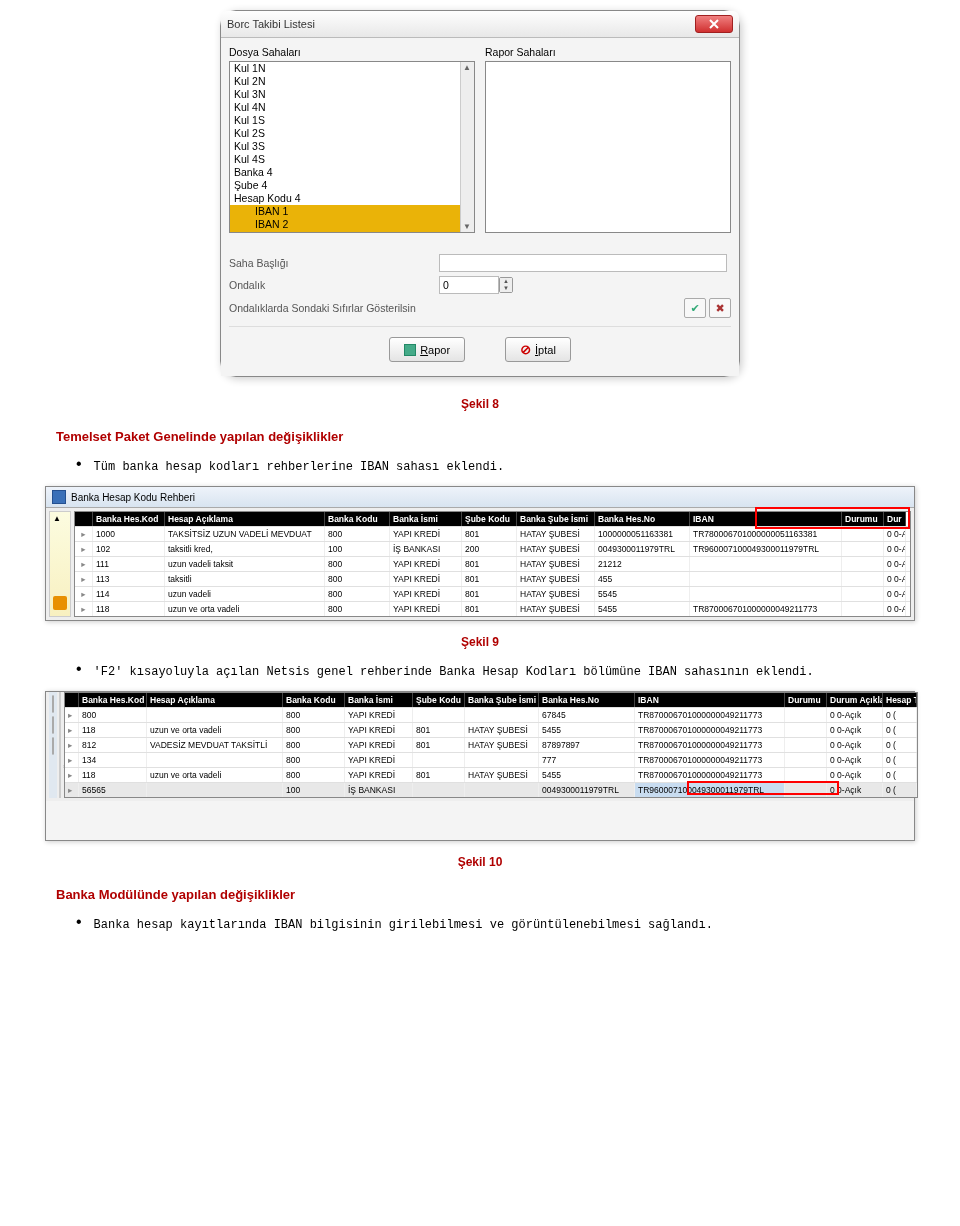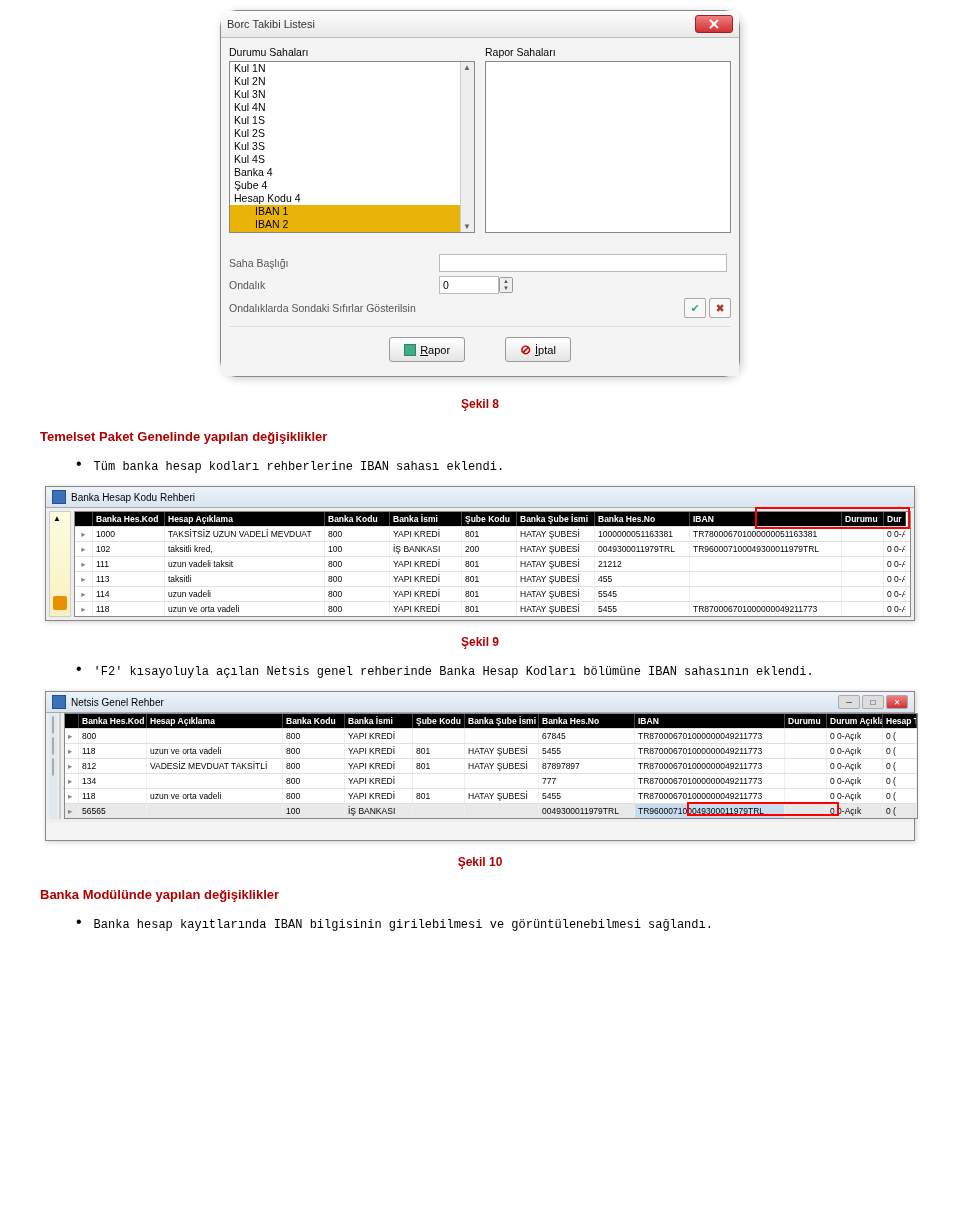--- a/index.html
+++ b/index.html
@@ -194,21 +194,21 @@
     font-weight: bold;
     font-size: 12px;
     margin: 14px 0;
   }
   
   
   .doc-heading {
     color: #b00000;
     font-weight: bold;
     font-size: 13px;
-    margin: 18px 0 14px 0;
+    margin: 18px 0 14px 16px;
   }
   .bullet-row {
     display: flex;
     gap: 10px;
     margin: 0 0 10px 34px;
     font-family: 'Courier New', monospace;
     font-size: 12px;
     line-height: 1.5;
   }
   .bullet { font-size: 16px; line-height: 14px; }
@@ -343,21 +343,21 @@
     <span class="title-text">Borc Takibi Listesi</span>
     <div class="close-btn">
       <svg viewBox="0 0 10 10">
           <path d="M1 1 L9 9 M9 1 L1 9" stroke="#fff" stroke-width="2"></path>
         </svg>
     </div>
   </div>
   <div class="dialog-body">
     <div class="two-col">
       <div class="col">
-        <span class="col-label">Durumu Sahaları</span>
+        <span class="col-label">Dosya Sahaları</span>
         <div class="listbox">
           <div class="list-content" id="listbox1">
               <div class="list-item">Kul 1N</div>
               <div class="list-item">Kul 2N</div>
               <div class="list-item">Kul 3N</div>
               <div class="list-item">Kul 4N</div>
               <div class="list-item">Kul 1S</div>
               <div class="list-item">Kul 2S</div>
               <div class="list-item">Kul 3S</div>
               <div class="list-item">Kul 4S</div>
@@ -532,29 +532,20 @@
 </div>
 
 <div class="caption">Şekil 9</div>
 
 <div class="bullet-row">
   <span class="bullet">•</span>
   <span class="bullet-text">'F2' kısayoluyla açılan Netsis genel rehberinde Banka Hesap Kodları bölümüne IBAN sahasının eklendi.</span>
 </div>
 
 <div class="grid-window gw2">
-  <div class="gw-title">
-    <span class="icon-sq"></span>
-    <span>Netsis Genel Rehber</span>
-    <div class="win-controls">
-      <span>─</span>
-      <span>□</span>
-      <span class="x">✕</span>
-    </div>
-  </div>
   <div class="gw-body" style="padding-top:0">
     <div class="left-stub">
       <div class="stub-btn"></div>
       <div class="stub-btn"></div>
       <div class="stub-btn"></div>
     </div>
     <div class="gw-left-gutter">
       <div style="position:absolute;top:2px;left:3px;font-size:8px">▲</div>
       <div style="position:absolute;top:70px;left:3px;font-size:7px;color:#888">≡</div>
     </div>

